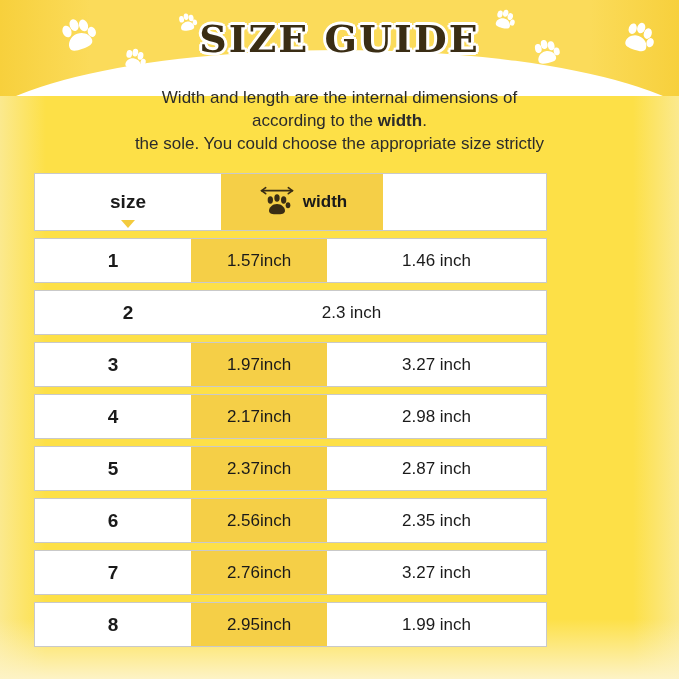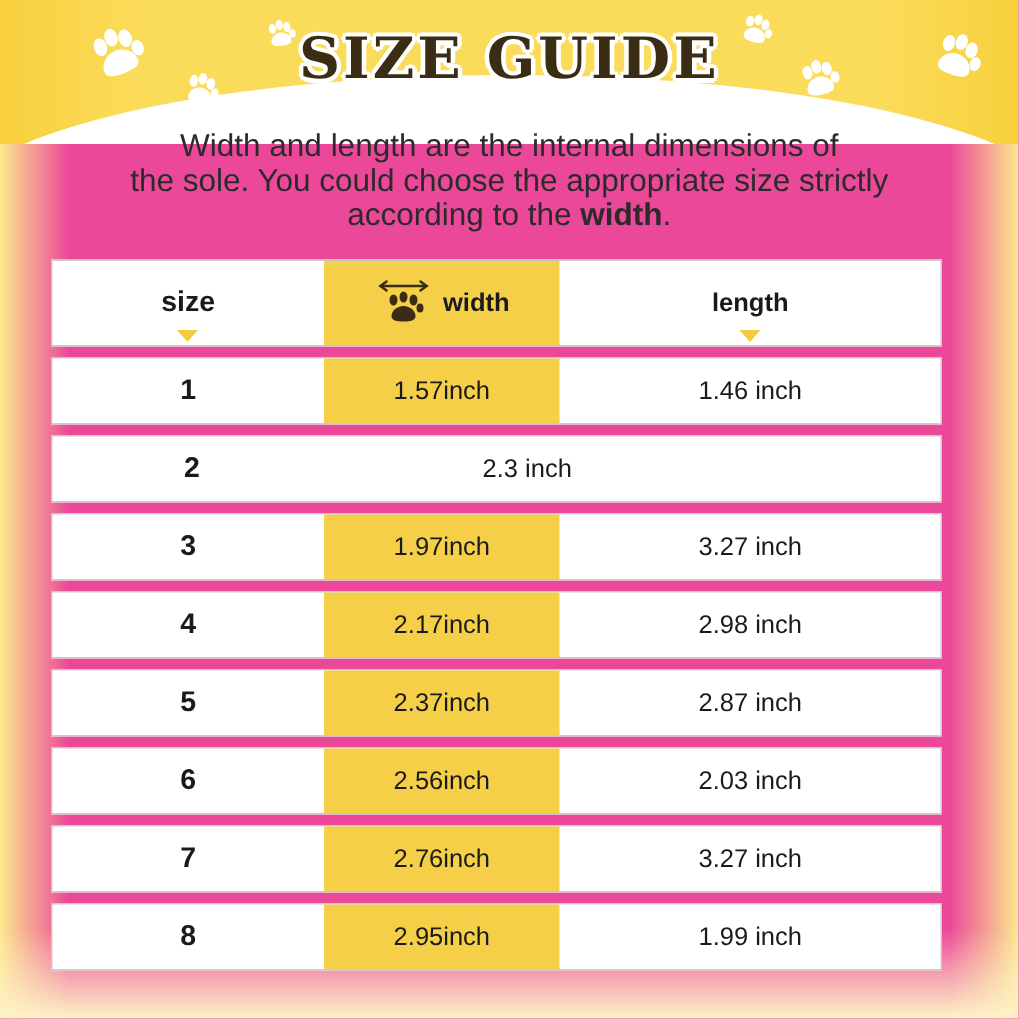--- a/index.html
+++ b/index.html
@@ -10,21 +10,21 @@
     width: 679px;
     height: 679px;
     font-family: "Liberation Sans", sans-serif;
     background: #ffffff;
     overflow: hidden;
   }
   .page {
     position: relative;
     width: 679px;
     height: 679px;
-    background: #ec4899;
+    background: #fde047;
     overflow: hidden;
   }
 
   
   .header {
     position: relative;
     width: 679px;
     height: 96px;
     background: #fbdb5a;
     overflow: hidden;
@@ -104,33 +104,33 @@
     pointer-events: none;
   }
 
   
   .intro {
     position: absolute;
     top: 86px;
     left: 70px;
     width: 539px;
     text-align: center;
-    font-size: 21px;
+    font-size: 17px;
     line-height: 23px;
     color: #2b2b2b;
     z-index: 4;
   }
   .intro b { font-weight: bold; }
 
   
   .table {
     position: absolute;
     top: 173px;
     left: 34px;
-    width: 594px;
+    width: 513px;
     z-index: 4;
   }
   .row {
     display: flex;
     height: 45px;
     margin-bottom: 7px;
     border: 1px solid #c9c9c9;
     background: #ffffff;
     box-sizing: border-box;
   }
@@ -254,22 +254,22 @@
     <div class="header-wave"></div>
     <div class="title">SIZE GUIDE</div>
   </div>
 
   <div class="side-left"></div>
   <div class="side-right"></div>
   <div class="bottom-fade"></div>
 
   <div class="intro">
     <div>Width and length are the internal dimensions of</div>
+    <div><span>according to the </span><b>width</b><span>.</span></div>
     <div>the sole. You could choose the appropriate size strictly</div>
-    <div><span>according to the </span><b>width</b><span>.</span></div>
   </div>
 
   <div class="table">
 
     <div class="row header-row">
       <div class="cell col-size">
         <span>size</span>
         <span class="arrow-down"></span>
       </div>
       <div class="cell col-width">
@@ -286,24 +286,20 @@
                 <ellipse cx="60" cy="44" rx="8" ry="11"></ellipse>
                 <ellipse cx="80" cy="50" rx="8" ry="11"></ellipse>
                 <ellipse cx="93" cy="66" rx="7" ry="9"></ellipse>
                 <path d="M60 62c14 0 24 11 24 20s-10 11-24 11-24-2-24-11 10-20 24-20z"></path>
               </g>
             </svg>
           </span>
           <span>width</span>
         </span>
       </div>
-      <div class="cell col-length">
-        <span>length</span>
-        <span class="arrow-down"></span>
-      </div>
     </div>
 
     <div class="row">
       <div class="cell col-size">1</div>
       <div class="cell col-width">1.57inch</div>
       <div class="cell col-length">1.46 inch</div>
     </div>
     <div class="row">
       <div class="cell col-size">2</div>
       <div class="cell col-length">2.3 inch</div>
@@ -319,21 +315,21 @@
       <div class="cell col-length">2.98 inch</div>
     </div>
     <div class="row">
       <div class="cell col-size">5</div>
       <div class="cell col-width">2.37inch</div>
       <div class="cell col-length">2.87 inch</div>
     </div>
     <div class="row">
       <div class="cell col-size">6</div>
       <div class="cell col-width">2.56inch</div>
-      <div class="cell col-length">2.03 inch</div>
+      <div class="cell col-length">2.35 inch</div>
     </div>
     <div class="row">
       <div class="cell col-size">7</div>
       <div class="cell col-width">2.76inch</div>
       <div class="cell col-length">3.27 inch</div>
     </div>
     <div class="row">
       <div class="cell col-size">8</div>
       <div class="cell col-width">2.95inch</div>
       <div class="cell col-length">1.99 inch</div>

